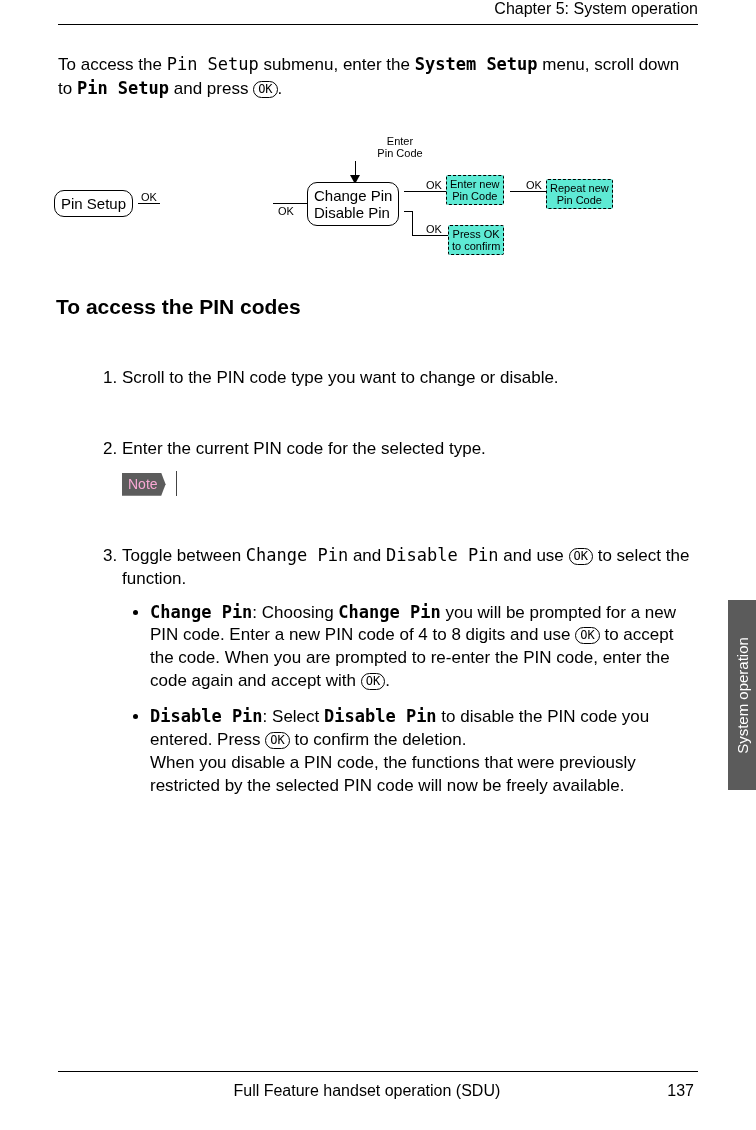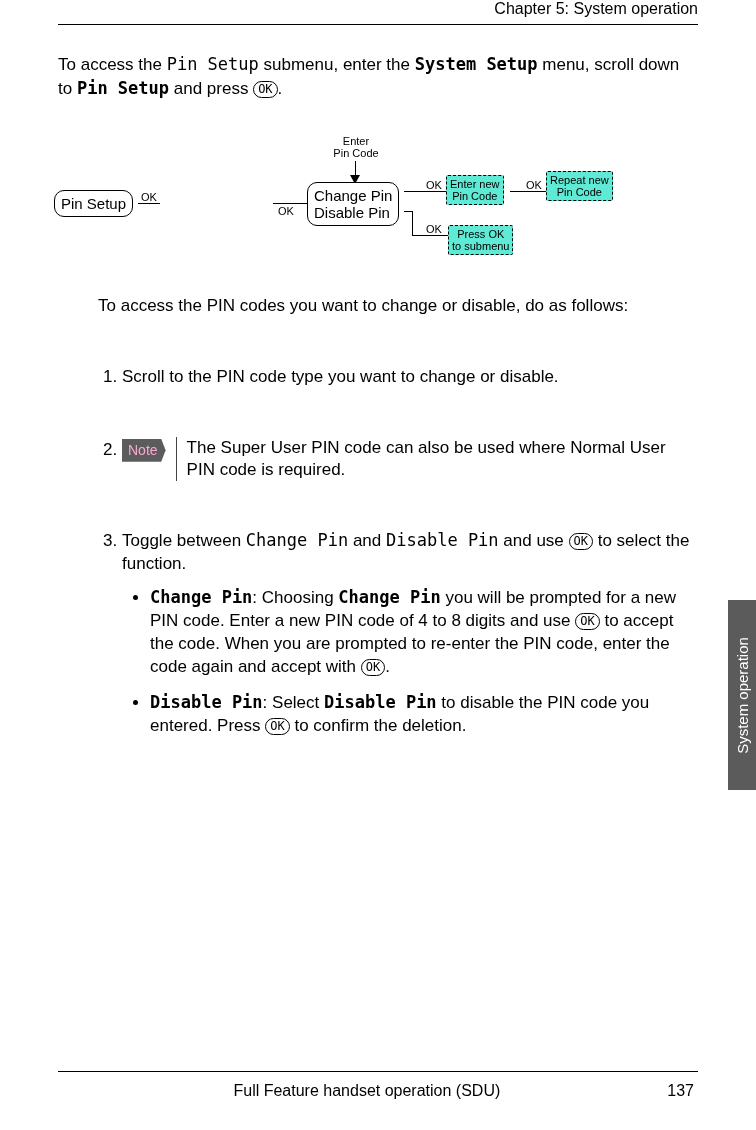--- a/index.html
+++ b/index.html
@@ -71,20 +71,21 @@
     line-height: 1.1;
     padding: 2px 3px;
     font-size: 11px;
     white-space: nowrap;
   }
   .d-label {
     position: absolute;
     font-size: 11px;
     text-align: center;
     line-height: 1.1;
+    margin-left: 44px;
   }
   .d-ok {
     position: absolute;
     font-size: 11px;
     font-family: Arial, sans-serif;
   }
   .d-line-h { position: absolute; border-top: 1.5px solid #000; height:0; }
   .d-line-v { position: absolute; border-left: 1.5px solid #000; width:0; }
   .d-arrow-down {
     position: absolute;
@@ -207,54 +208,55 @@
     </div>
 
     <div class="d-line-h" style="left:356px; top:56px; width:42px;"></div>
     <div class="d-ok" style="left:378px; top:44px;">OK</div>
     <div class="d-dashed" style="left:398px; top:40px;">
       <div>Enter new</div>
       <div>Pin Code</div>
     </div>
     <div class="d-line-h" style="left:462px; top:56px; width:36px;"></div>
     <div class="d-ok" style="left:478px; top:44px;">OK</div>
-    <div class="d-dashed" style="left:498px; top:36px;">
+    <div class="d-dashed" style="left:498px; top:44px;">
       <div>Repeat new</div>
       <div>Pin Code</div>
     </div>
 
     <div class="d-line-h" style="left:356px; top:76px; width:8px;"></div>
     <div class="d-line-v" style="left:364px; top:76px; height:24px;"></div>
     <div class="d-line-h" style="left:364px; top:100px; width:36px;"></div>
     <div class="d-ok" style="left:378px; top:88px;">OK</div>
     <div class="d-dashed" style="left:400px; top:90px;">
       <div>Press OK</div>
-      <div>to submenu</div>
+      <div>to confirm</div>
     </div>
   </div>
 
-  <p class="section-intro">To access the PIN codes you want to change or disable, do as follows:</p>
+  <h2 class="section-heading">To access the PIN codes</h2>
 
   <ol class="steps">
     <li>Scroll to the PIN code type you want to change or disable.</li>
     <li>
+      <span>Enter the current PIN code for the selected type.</span>
       <div class="note-row">
         <div class="note-tag">Note</div>
         <div class="note-divider"></div>
-        <div class="note-text">The Super User PIN code can also be used where Normal User PIN code is required.</div>
       </div>
     </li>
     <li>
       <span>Toggle between </span><span class="mono">Change Pin</span><span> and </span><span class="mono">Disable Pin</span><span> and use </span><span class="ok-pill">OK</span><span> to select the function.</span>
       <ul class="bullets">
         <li>
           <span class="mono bold">Change Pin</span><span>: Choosing </span><span class="mono bold">Change Pin</span><span> you will be prompted for a new PIN code. Enter a new PIN code of 4 to 8 digits and use </span><span class="ok-pill">OK</span><span> to accept the code. When you are prompted to re-enter the PIN code, enter the code again and accept with </span><span class="ok-pill">OK</span><span>.</span>
         </li>
         <li>
           <span class="mono bold">Disable Pin</span><span>: Select </span><span class="mono bold">Disable Pin</span><span> to disable the PIN code you entered. Press </span><span class="ok-pill">OK</span><span> to confirm the deletion.</span><br>
+          <span>When you disable a PIN code, the functions that were previously restricted by the selected PIN code will now be freely available.</span>
         </li>
       </ul>
     </li>
   </ol>
 
   <div class="footer-wrap">
     <hr class="hr-bottom">
     <div class="footer-line">
       <span style="visibility:hidden">.</span>
       <span>Full Feature handset operation (SDU)</span>

